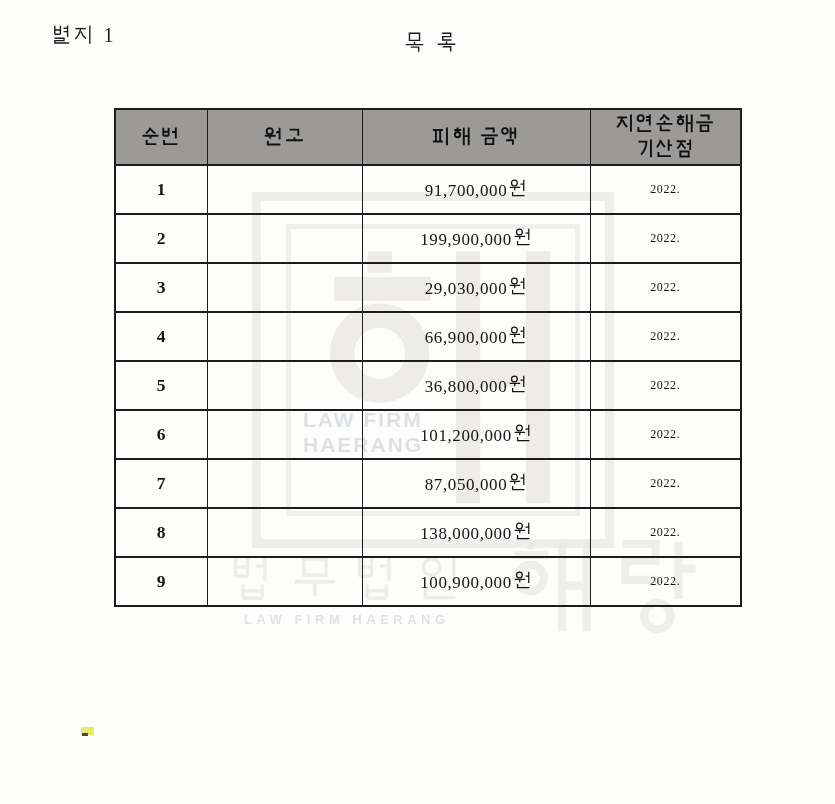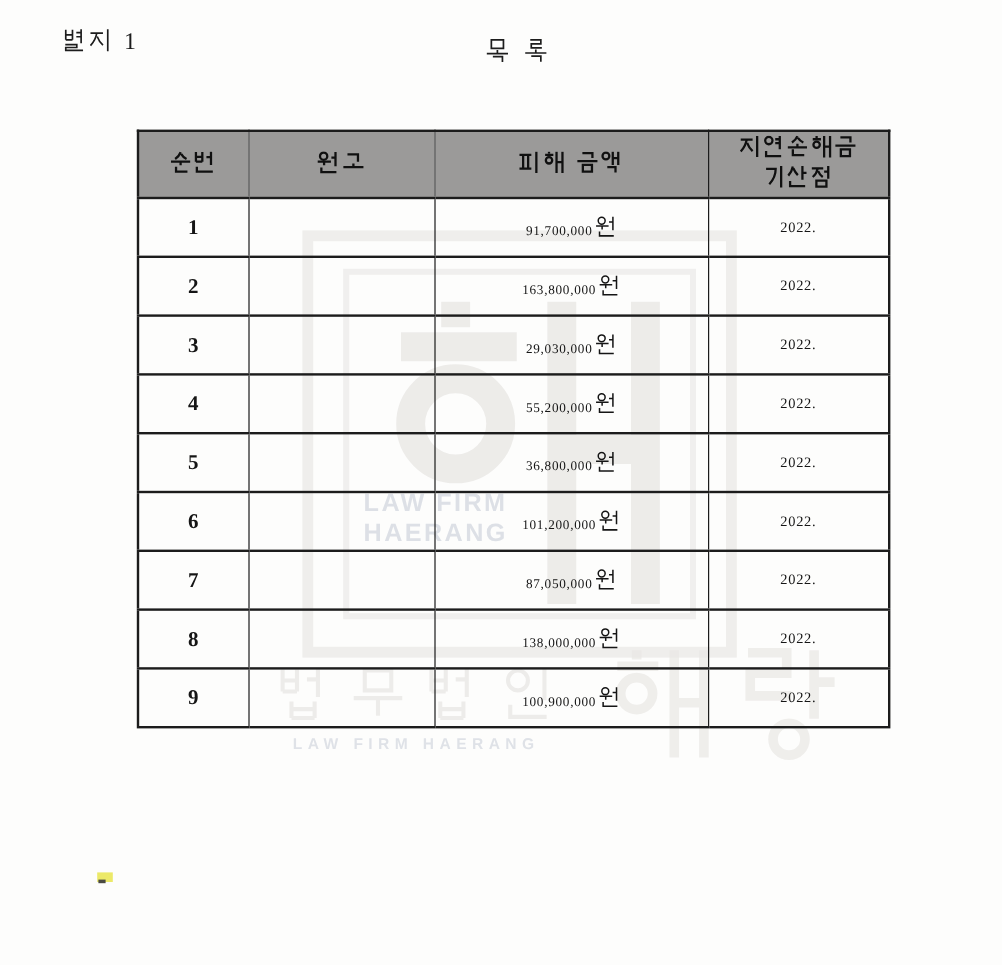--- a/index.html
+++ b/index.html
@@ -59,21 +59,21 @@
     padding:0;overflow:hidden;
   }
   table.main{border:2.5px solid var(--border-col);}
   table.main th{
     background:var(--header-bg);
     height:54px;color:#101010;
     border-bottom:2.5px solid var(--border-col);
   }
   table.main td{height:47px;border-top-width:2px;border-bottom-width:2px;color:#151515;}
   td.c-no{font-weight:bold;font-size:17.5px;letter-spacing:.5px;}
-  td.c-amt{font-size:11px;letter-spacing:.6px;margin-top:17px;}
+  td.c-amt{font-size:17px;letter-spacing:.6px;margin-top:17px;}
   td.c-amt .amt-num{vertical-align:middle;}
   td.c-amt .amt-won{margin-left:2px;}
   td.c-date{text-align:left;padding-left:25px;font-size:12px;letter-spacing:.6px;}
   th .h-line{line-height:25px;}
 
   
   .mark-yellow{
     position:absolute;left:81px;top:727px;width:13px;height:8px;
     background:var(--mark-yellow);z-index:2;
   }
@@ -240,21 +240,21 @@
                   <path d="M4 46 H62 M32 46 V62" fill="none" stroke="currentColor" stroke-width="7"></path>
                   <path d="M64 28 H80 M82 4 V66" fill="none" stroke="currentColor" stroke-width="7"></path>
                   <path d="M20 72 V92 H86" fill="none" stroke="currentColor" stroke-width="7"></path>
                 </svg></span></td>
     <td class="c-date">2022.</td>
   </tr>
 
   <tr>
     <td class="c-no">2</td>
     <td class="c-pl"></td>
-    <td class="c-amt"><span class="amt-num">163,800,000</span><span class="amt-won"><svg viewBox="0 0 100 100" width="18" height="18" class="ko-svg" style="vertical-align: -2.52px; margin-right: 0px;">
+    <td class="c-amt"><span class="amt-num">199,900,000</span><span class="amt-won"><svg viewBox="0 0 100 100" width="18" height="18" class="ko-svg" style="vertical-align: -2.52px; margin-right: 0px;">
                   <path d="M30 6 A16 16 0 1 1 30 38 A16 16 0 1 1 30 6" fill="none" stroke="currentColor" stroke-width="7"></path>
                   <path d="M4 46 H62 M32 46 V62" fill="none" stroke="currentColor" stroke-width="7"></path>
                   <path d="M64 28 H80 M82 4 V66" fill="none" stroke="currentColor" stroke-width="7"></path>
                   <path d="M20 72 V92 H86" fill="none" stroke="currentColor" stroke-width="7"></path>
                 </svg></span></td>
     <td class="c-date">2022.</td>
   </tr>
 
   <tr>
     <td class="c-no">3</td>
@@ -264,21 +264,21 @@
                   <path d="M4 46 H62 M32 46 V62" fill="none" stroke="currentColor" stroke-width="7"></path>
                   <path d="M64 28 H80 M82 4 V66" fill="none" stroke="currentColor" stroke-width="7"></path>
                   <path d="M20 72 V92 H86" fill="none" stroke="currentColor" stroke-width="7"></path>
                 </svg></span></td>
     <td class="c-date">2022.</td>
   </tr>
 
   <tr>
     <td class="c-no">4</td>
     <td class="c-pl"></td>
-    <td class="c-amt"><span class="amt-num">55,200,000</span><span class="amt-won"><svg viewBox="0 0 100 100" width="18" height="18" class="ko-svg" style="vertical-align: -2.52px; margin-right: 0px;">
+    <td class="c-amt"><span class="amt-num">66,900,000</span><span class="amt-won"><svg viewBox="0 0 100 100" width="18" height="18" class="ko-svg" style="vertical-align: -2.52px; margin-right: 0px;">
                   <path d="M30 6 A16 16 0 1 1 30 38 A16 16 0 1 1 30 6" fill="none" stroke="currentColor" stroke-width="7"></path>
                   <path d="M4 46 H62 M32 46 V62" fill="none" stroke="currentColor" stroke-width="7"></path>
                   <path d="M64 28 H80 M82 4 V66" fill="none" stroke="currentColor" stroke-width="7"></path>
                   <path d="M20 72 V92 H86" fill="none" stroke="currentColor" stroke-width="7"></path>
                 </svg></span></td>
     <td class="c-date">2022.</td>
   </tr>
 
   <tr>
     <td class="c-no">5</td>

